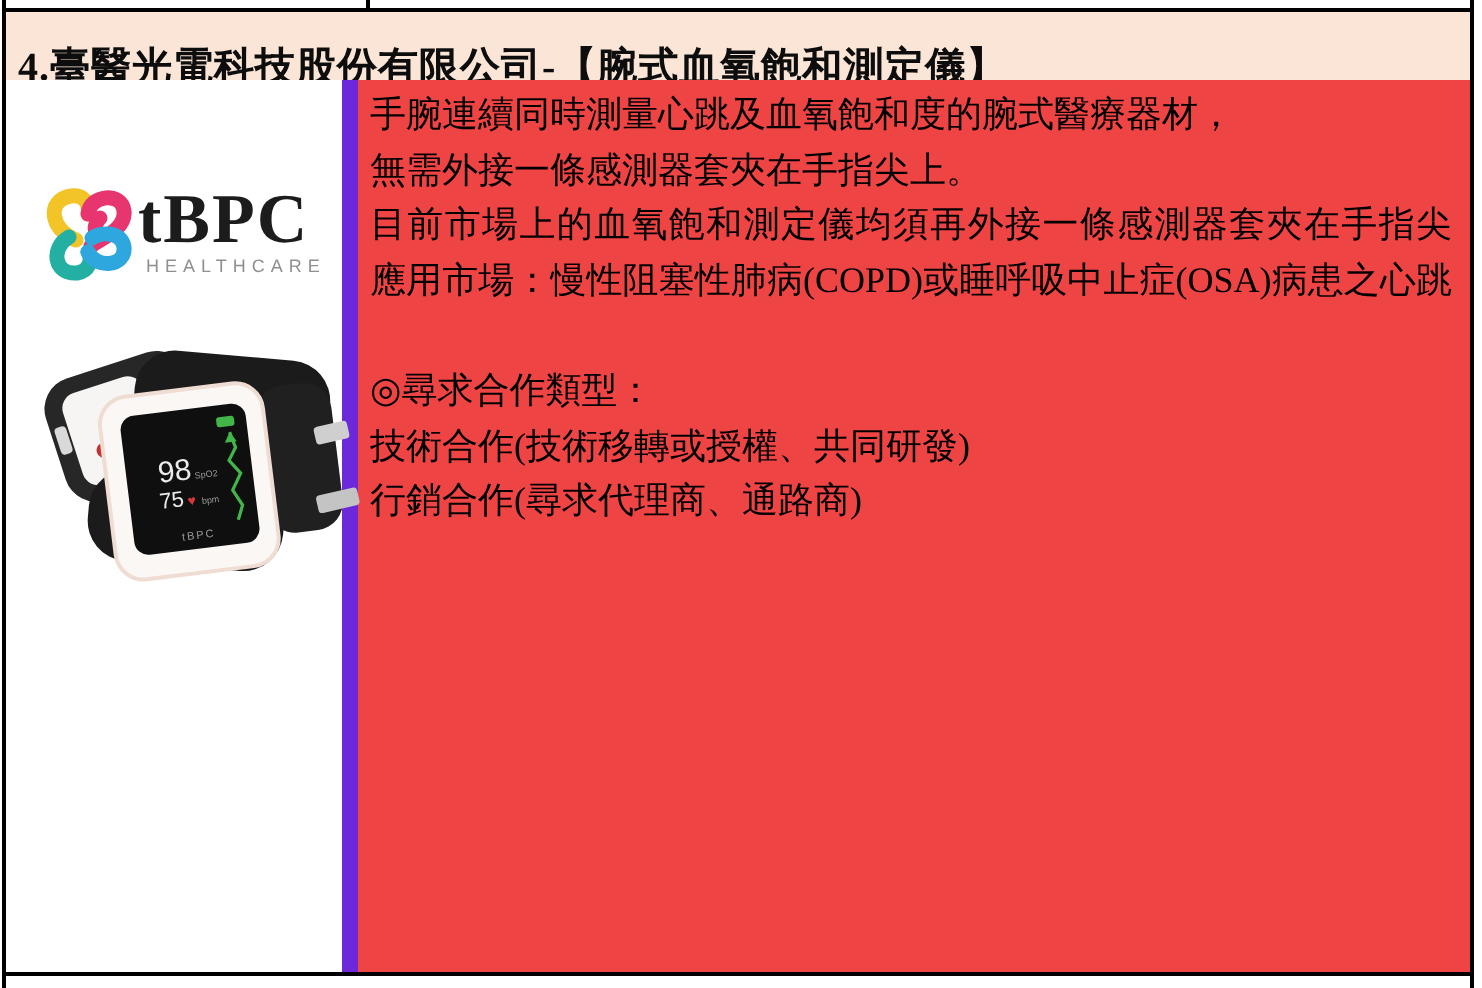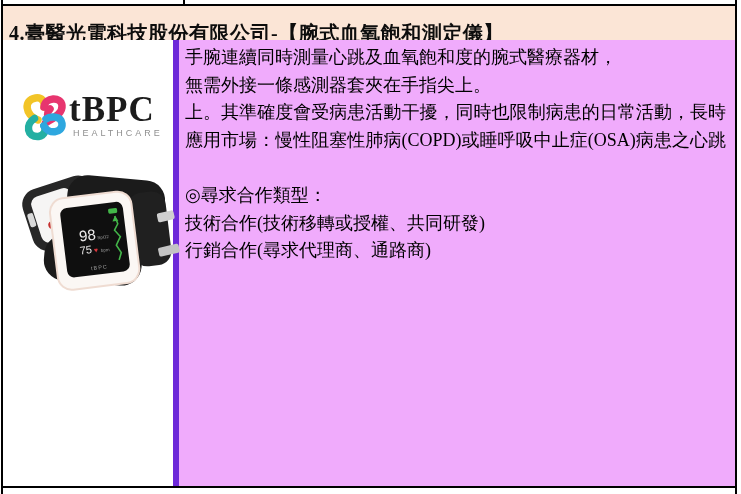--- a/index.html
+++ b/index.html
@@ -30,25 +30,25 @@
   .header-title {
     font-size:20px; font-weight:bold; color:#0d0d0d;
     letter-spacing:0.5px; white-space:nowrap;
   }
 
   .main-row {
     position:absolute; left:3px; top:40px; width:732px; height:446px;
     display:flex;
   }
   .cell-left {
-    width:176px; border-right:6px solid #6d28d9; position:relative;
+    width:176px; border-right:8px solid #6d28d9; position:relative;
     background:#fff; flex:none;
   }
   .cell-right {
-    flex:1; padding:4px 9px 0 6px; background:#f0abfc;
+    flex:1; padding:4px 9px 0 6px; background:#ef4444;
   }
 
   
   .line {
     height:27.6px; line-height:27.6px;
     font-size:18px; white-space:nowrap; overflow:visible;
   }
   .line.spread {
     white-space:normal;
     text-align:justify;
@@ -127,21 +127,21 @@
           <polyline points="102,48 104,56 100,62 105,69 100,77 104,85 101,92" fill="none" stroke="#43b649" stroke-width="1.6"></polyline>
           <path d="M 102,48 l -3,5 l 6,0 z" fill="#43b649"></path>
           <text x="72" y="99" fill="#9a9a9a" font-size="5.5" letter-spacing="1" font-family="Liberation Sans, sans-serif">tBPC</text>
         </g>
       </svg>
     </div>
 
     <div class="cell-right">
       <div class="line">手腕連續同時測量心跳及血氧飽和度的腕式醫療器材，</div>
       <div class="line">無需外接一條感測器套夾在手指尖上。</div>
-      <div class="line spread">上。其準確度會受病患活動干擾，同時也限制病患的日常活動，長時</div>
+      <div class="line spread">目前市場上的血氧飽和測定儀均須再外接一條感測器套夾在手指尖</div>
       <div class="line spread">應用市場：慢性阻塞性肺病(COPD)或睡呼吸中止症(OSA)病患之心跳</div>
       <div class="line"></div>
       <div class="line">◎尋求合作類型：</div>
       <div class="line">技術合作(技術移轉或授權、共同研發)</div>
       <div class="line">行銷合作(尋求代理商、通路商)</div>
     </div>
   </div>
 
   <div class="bottom-border"></div>
 </div>

